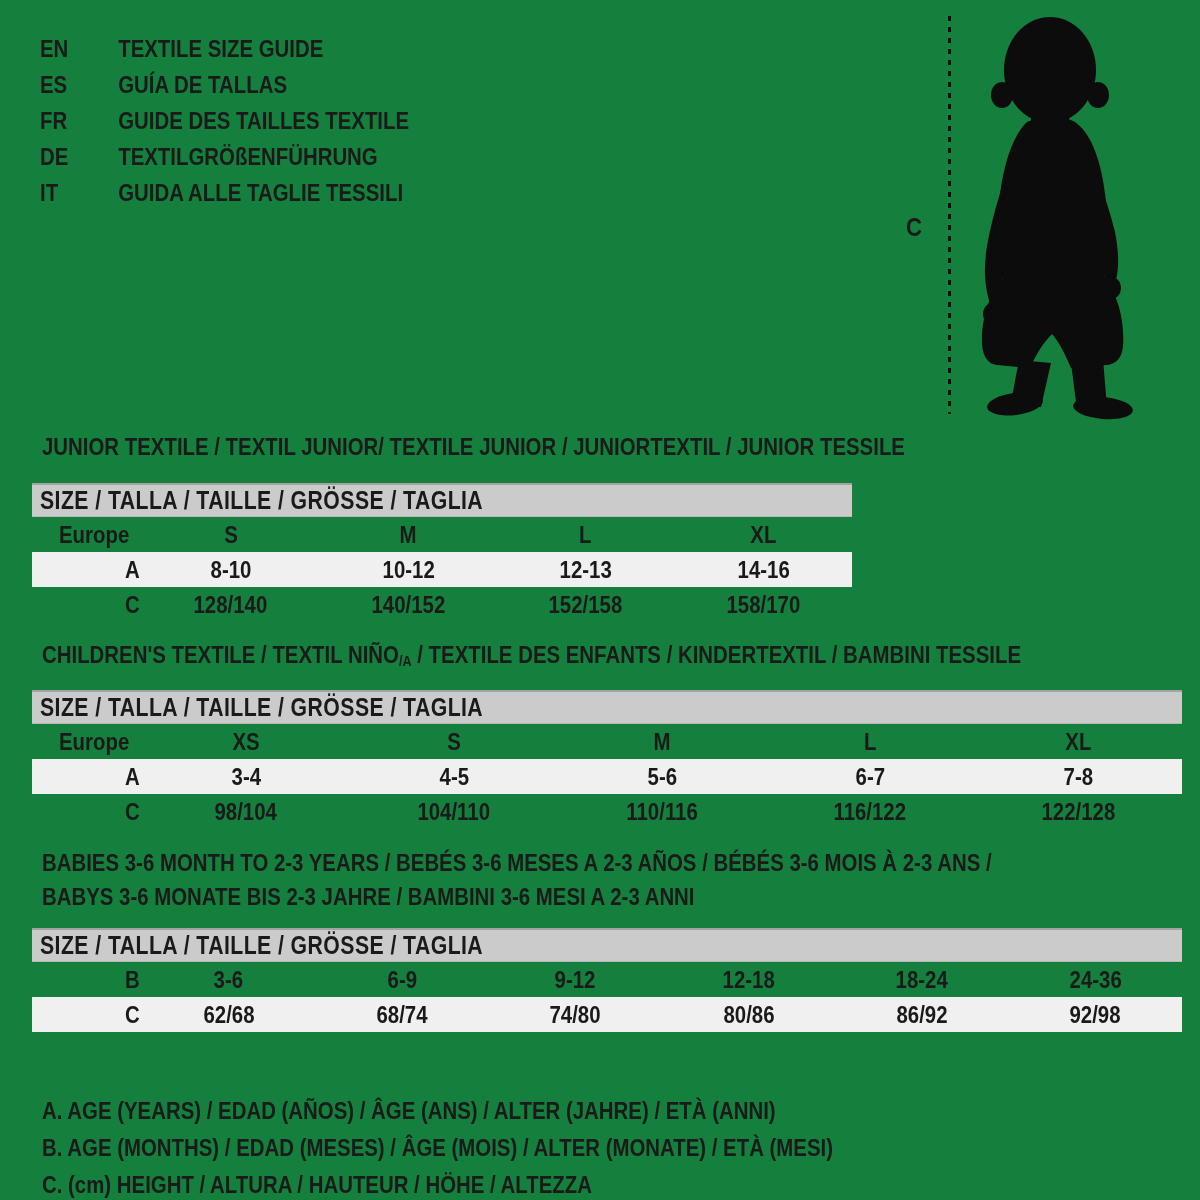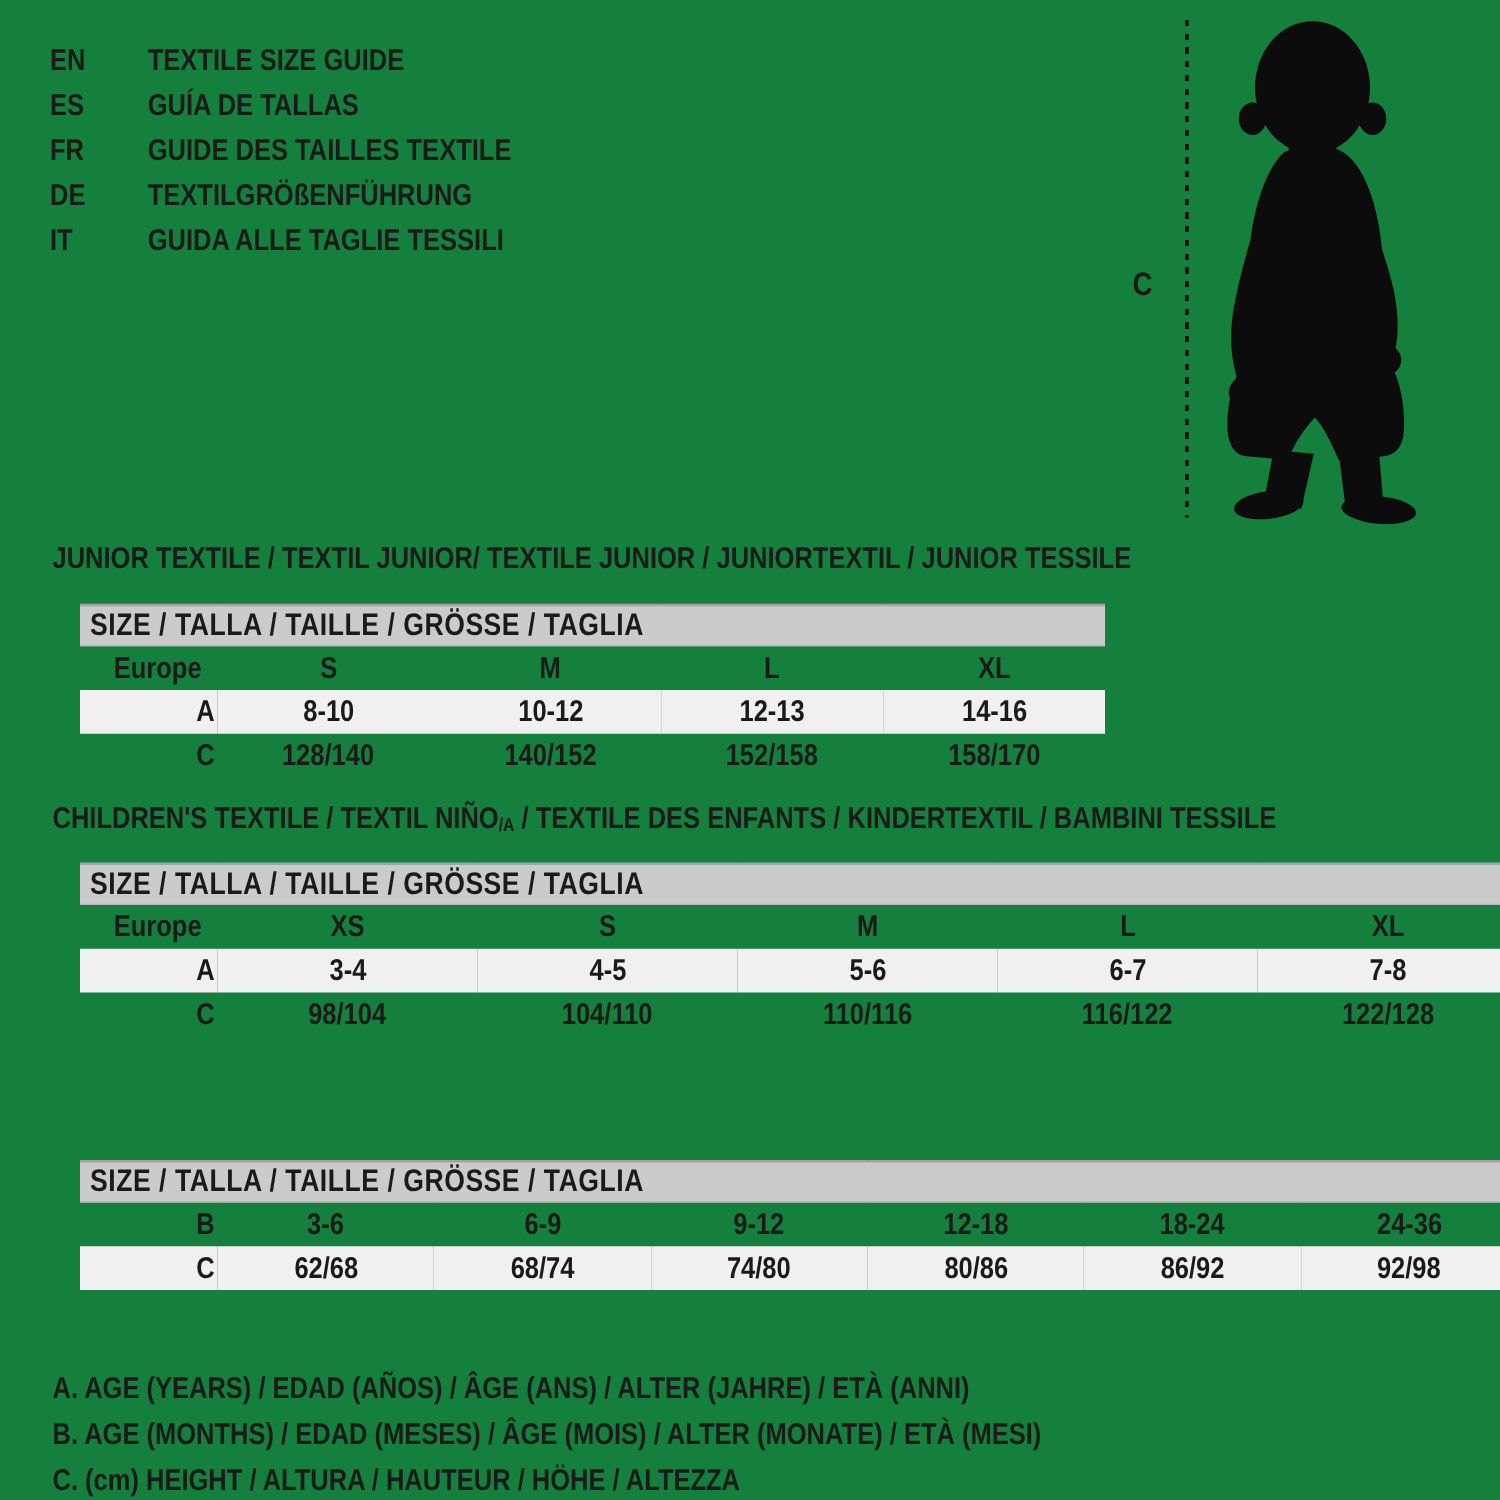--- a/index.html
+++ b/index.html
@@ -30,21 +30,21 @@
   .baby-svg * { fill:var(--silhouette,#0c0c0c); }
 
   
   .heading { position:absolute; font-size:24px; }
   .junior-heading   { left:42px; top:433px; }
   .children-heading { left:42px; top:641px; }
   .babies-heading   { left:42px; top:846px; line-height:34px; }
   .sub { font-size:0.62em; position:relative; top:3px; }
 
   
-  table.size-table { position:absolute; border-collapse:collapse; table-layout:fixed;margin-left:32px; }
+  table.size-table { position:absolute; border-collapse:collapse; table-layout:fixed; }
   .junior-table   { left:32px; top:483px; width:820px; }
   .children-table { left:32px; top:690px; width:1150px; }
   .babies-table   { left:32px; top:928px; width:1150px; }
   col.col-label { width:110px; }
   tr.bar td {
     background:var(--header-bar,#cbcbcb);
     border-top:2px solid var(--header-bar-border,#a3a3a3);
     border-bottom:1px solid #b8b8b8;
     height:31px; font-size:25px; letter-spacing:0.5px;
     text-align:left; padding:0 0 0 8px;
@@ -174,20 +174,24 @@
         <td class="rowlabel"><span class="txl">C</span></td>
         <td><span class="txc">98/104</span></td>
         <td><span class="txc">104/110</span></td>
         <td><span class="txc">110/116</span></td>
         <td><span class="txc">116/122</span></td>
         <td><span class="txc">122/128</span></td>
       </tr>
     </tbody>
   </table>
 
+  <div class="heading babies-heading">
+    <div class="cond">BABIES 3-6 MONTH TO 2-3 YEARS / BEBÉS 3-6 MESES A 2-3 AÑOS / BÉBÉS 3-6 MOIS À 2-3 ANS /</div>
+    <div class="cond">BABYS 3-6 MONATE BIS 2-3 JAHRE / BAMBINI 3-6 MESI A 2-3 ANNI</div>
+  </div>
   <table class="size-table babies-table">
     <colgroup>
         <col class="col-label">
         <col>
         <col>
         <col>
         <col>
         <col>
         <col>
       </colgroup>

